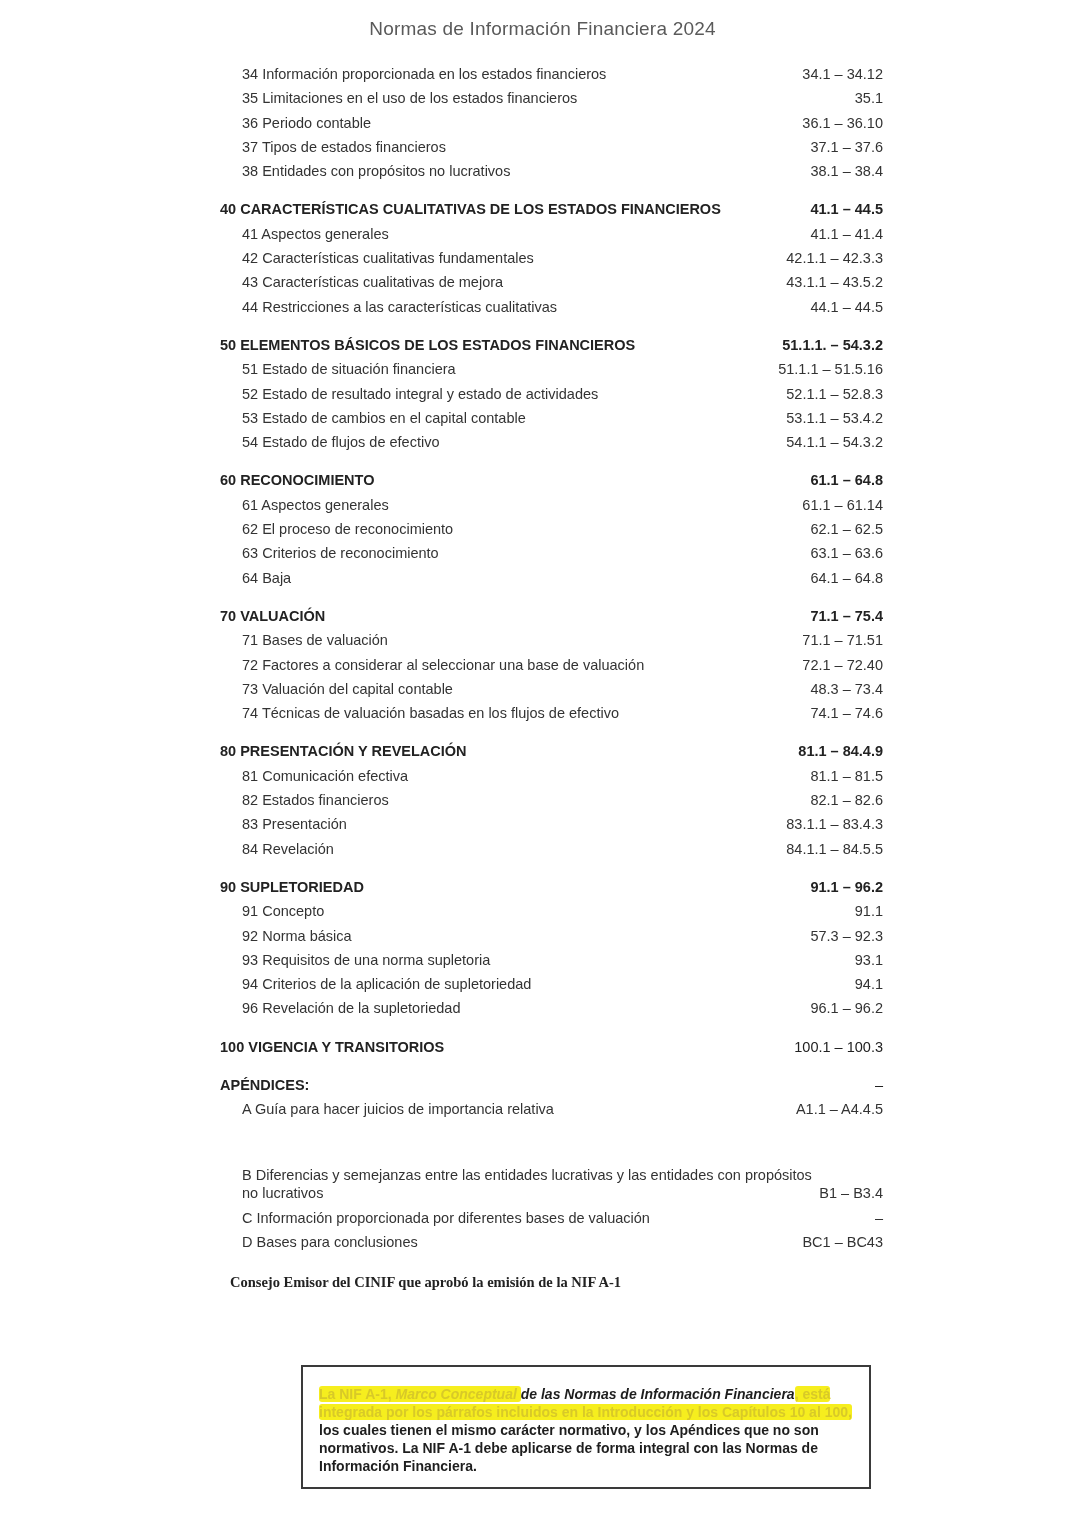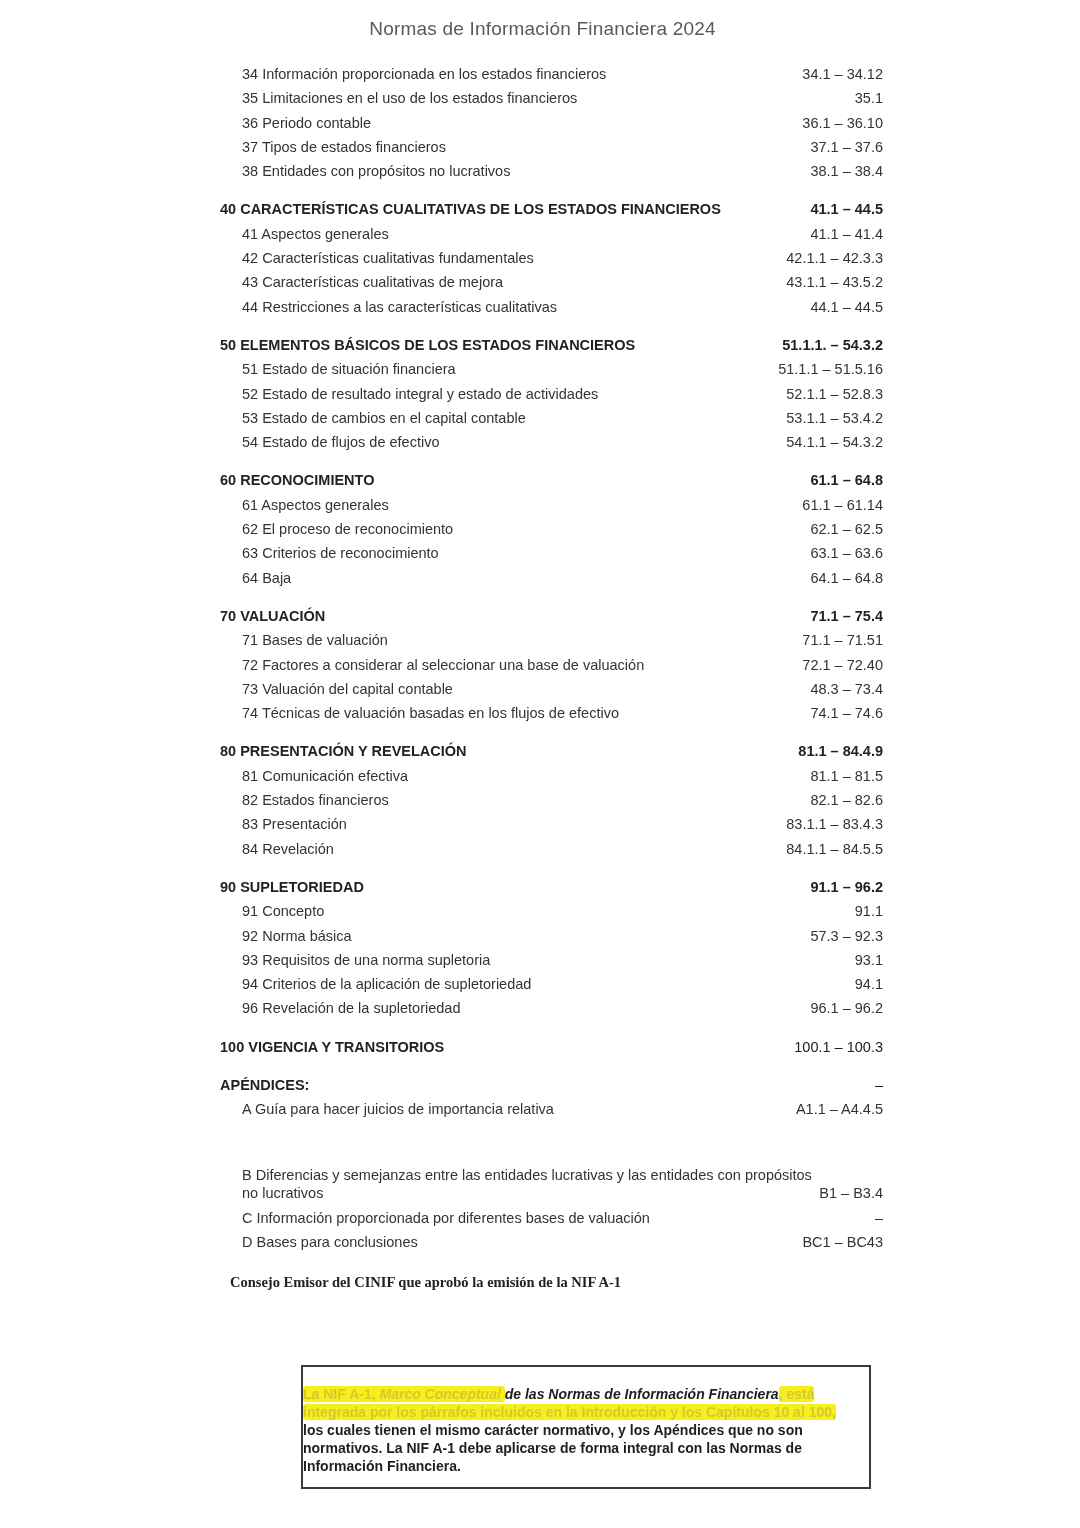--- a/index.html
+++ b/index.html
@@ -13,21 +13,21 @@
   .row.sub { padding-left: 22px; }
   .row.head { font-weight: bold; color: #222; font-size: 14.5px; align-items: center; }
   .row .range { white-space: nowrap; text-align: right; }
   .gap { height: 14px; }
   .row.two-line { height: auto; line-height: 18px; padding-top: 3px; padding-bottom: 4px; margin-top: 41px; }
   .row.two-line .label { max-width: 625px; }
   .council { position: absolute; left: 230px; top: 1274px; font-weight: bold;
              font-size: 14.5px; color: #222; font-family: Liberation Serif, serif; }
   .note-box { position: absolute; left: 301px; top: 1365px; width: 570px; height: 124px;
               border: 2px solid #3a3a3a; box-sizing: border-box; }
-  .note-text { position: absolute; left: 0; top: 18px; width: 550px;
+  .note-text { position: absolute; left: 16px; top: 18px; width: 550px;
                font-weight: bold; font-size: 14px; line-height: 18px; color: #1e1e1e; }
   .hl { background: #f6ee1e; color: #d8c928; border-radius: 3px; }
   .hl i { font-style: italic; }
   .it { font-style: italic; }
 </style>
 </head>
 <body>
 
 <div class="page-title">Normas de Información Financiera 2024</div>
 

